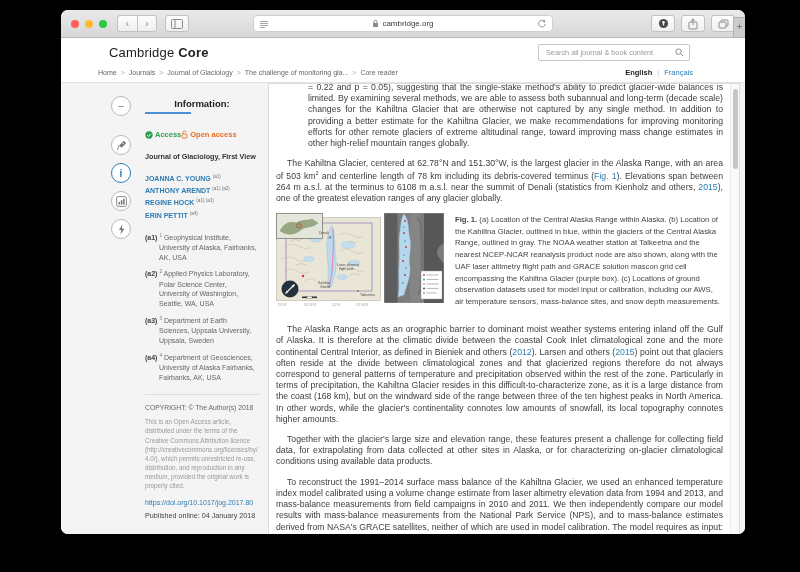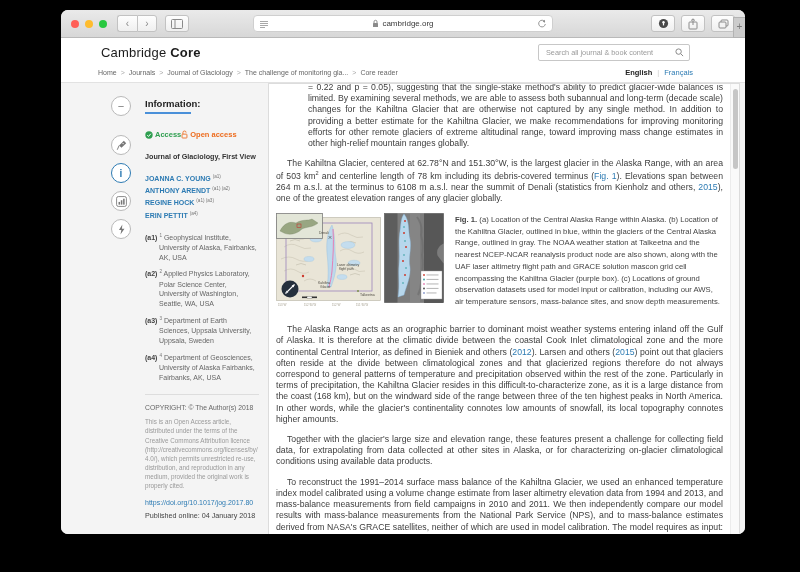--- a/index.html
+++ b/index.html
@@ -17,21 +17,21 @@
   .navgroup .tbtn:first-child{border-radius:3px 0 0 3px;border-right:none;}
   .navgroup .tbtn:last-child{border-radius:0 3px 3px 0;}
   .sq{width:24px;border-radius:3px;}
   .urlbar{position:absolute;left:50%;top:5px;transform:translateX(-50%);width:300px;height:17px;background:#fff;border:1px solid #cfcfcf;border-radius:4px;display:flex;align-items:center;justify-content:center;font-size:8px;color:#3a3a3a;gap:3px;box-sizing:border-box;}
   .url-reader{position:absolute;left:5px;top:4px;}
   .url-refresh{position:absolute;right:5px;top:3px;}
   .rightbtns{margin-left:auto;display:flex;gap:6px;align-items:center;}
   .newtab{position:absolute;right:0;top:7px;width:11px;height:19px;background:#cccccc;border:1px solid #b3b3b3;border-right:none;color:#7b7b7b;font-size:10px;line-height:17px;text-align:center;}
 
   
-  .site-header{height:24px;display:flex;align-items:center;padding:2px 55px 0 40px;background:#fff;}
+  .site-header{height:24px;display:flex;align-items:center;padding:2px 55px 0 40px;background:#fff;margin-left:8px;}
   .logo{font-size:13px;color:#1c1c1c;letter-spacing:.2px;}
   .logo b{font-weight:bold;}
   .searchbox{margin-left:auto;width:152px;height:17px;border:1px solid #c7c7c7;border-radius:2px;background:#fff;display:flex;align-items:center;padding:0 5px;gap:12px;box-sizing:border-box;}
   .searchbox input{border:none;outline:none;flex:1;font-size:7.3px;color:#555;font-family:"Liberation Sans",sans-serif;background:transparent;}
   .searchbox input::placeholder{color:#9a9a9a;}
 
   
   .bc-row{height:16px;display:flex;align-items:center;padding:0 52px 2px 37px;background:#fff;font-size:7px;color:#777;}
   .bc-item{color:#666;cursor:pointer;}
   .bc-sep{margin:0 4px;color:#aaa;}
@@ -42,21 +42,21 @@
 
   
   .content{position:relative;height:456px;background:#f4f4f4;border-top:1px solid #e2e2e2;overflow:hidden;}
 
   .icon-col{position:absolute;left:50px;top:13px;display:flex;flex-direction:column;align-items:center;}
   .circ{width:20px;height:20px;border:1px solid #b9b9b9;border-radius:50%;background:#fff;display:flex;align-items:center;justify-content:center;color:#777;font-size:11px;margin-bottom:8px;box-sizing:border-box;}
   .circ.first{margin-bottom:19px;}
   .circ.active{border-color:#2d7bb3;color:#2d7bb3;font-weight:bold;font-size:10px;}
 
   .info-panel{position:absolute;left:84px;top:15px;width:114px;font-size:7px;color:#555;}
-  .info-title{font-size:9.5px;font-weight:bold;color:#222;}
+  .info-title{font-size:9.5px;font-weight:bold;color:#222;text-align:center;}
   .info-underline{width:46px;height:2px;background:#4a90d9;margin:3px 0 16px;}
   .access-row{display:flex;align-items:center;margin-bottom:13px;}
   .badge{display:flex;align-items:center;gap:2px;font-size:7.5px;font-weight:bold;}
   .badge.green{color:#2e9e4f;}
   .badge.orange{color:#ed6c1e;}
   .journal-line{font-size:7.2px;font-weight:bold;color:#333;margin-bottom:12px;}
   .author{color:#2d7bb3;font-weight:bold;font-size:7px;line-height:1.55;cursor:pointer;}
   .author sup{font-size:4.6px;color:#777;font-weight:normal;}
   .affils{margin-top:11px;}
   .affil{margin-bottom:7px;line-height:1.4;color:#666;padding-left:14px;text-indent:-14px;}

